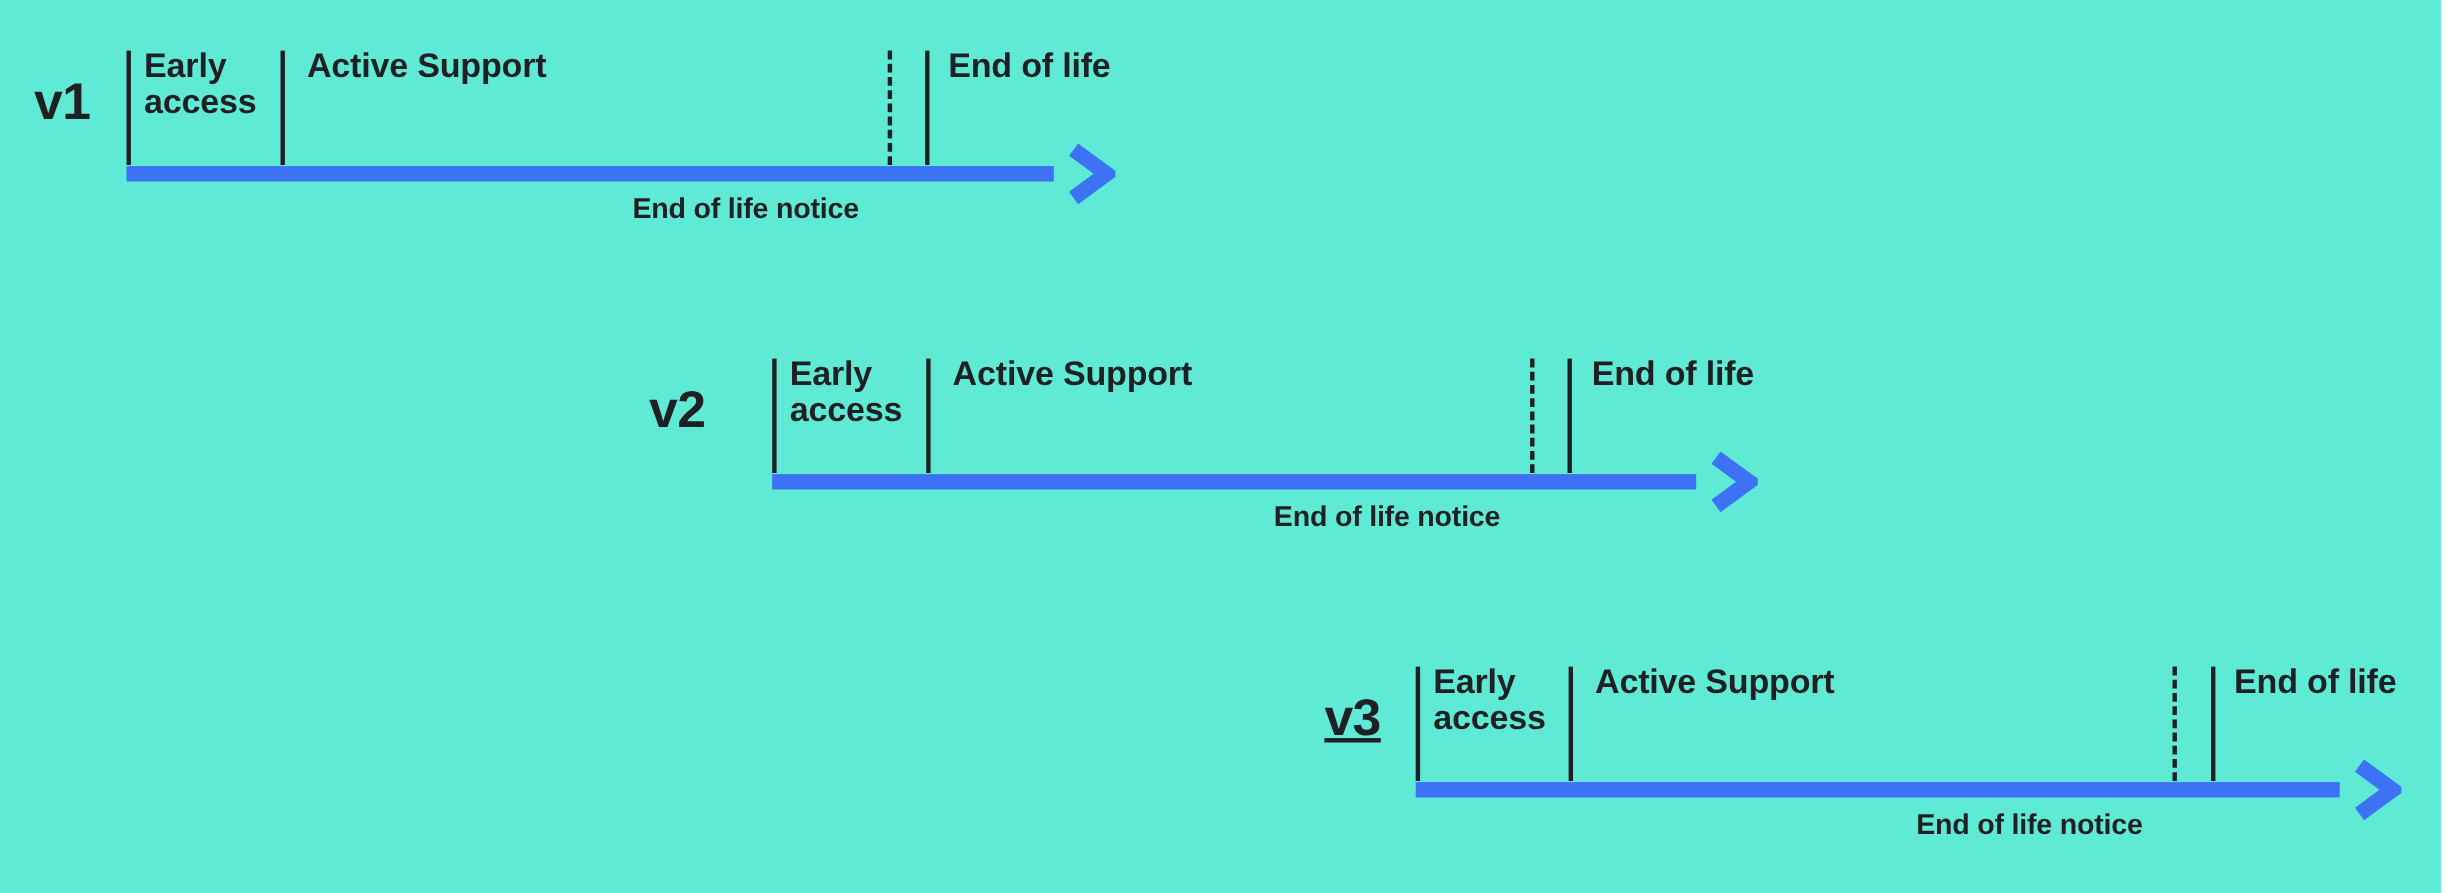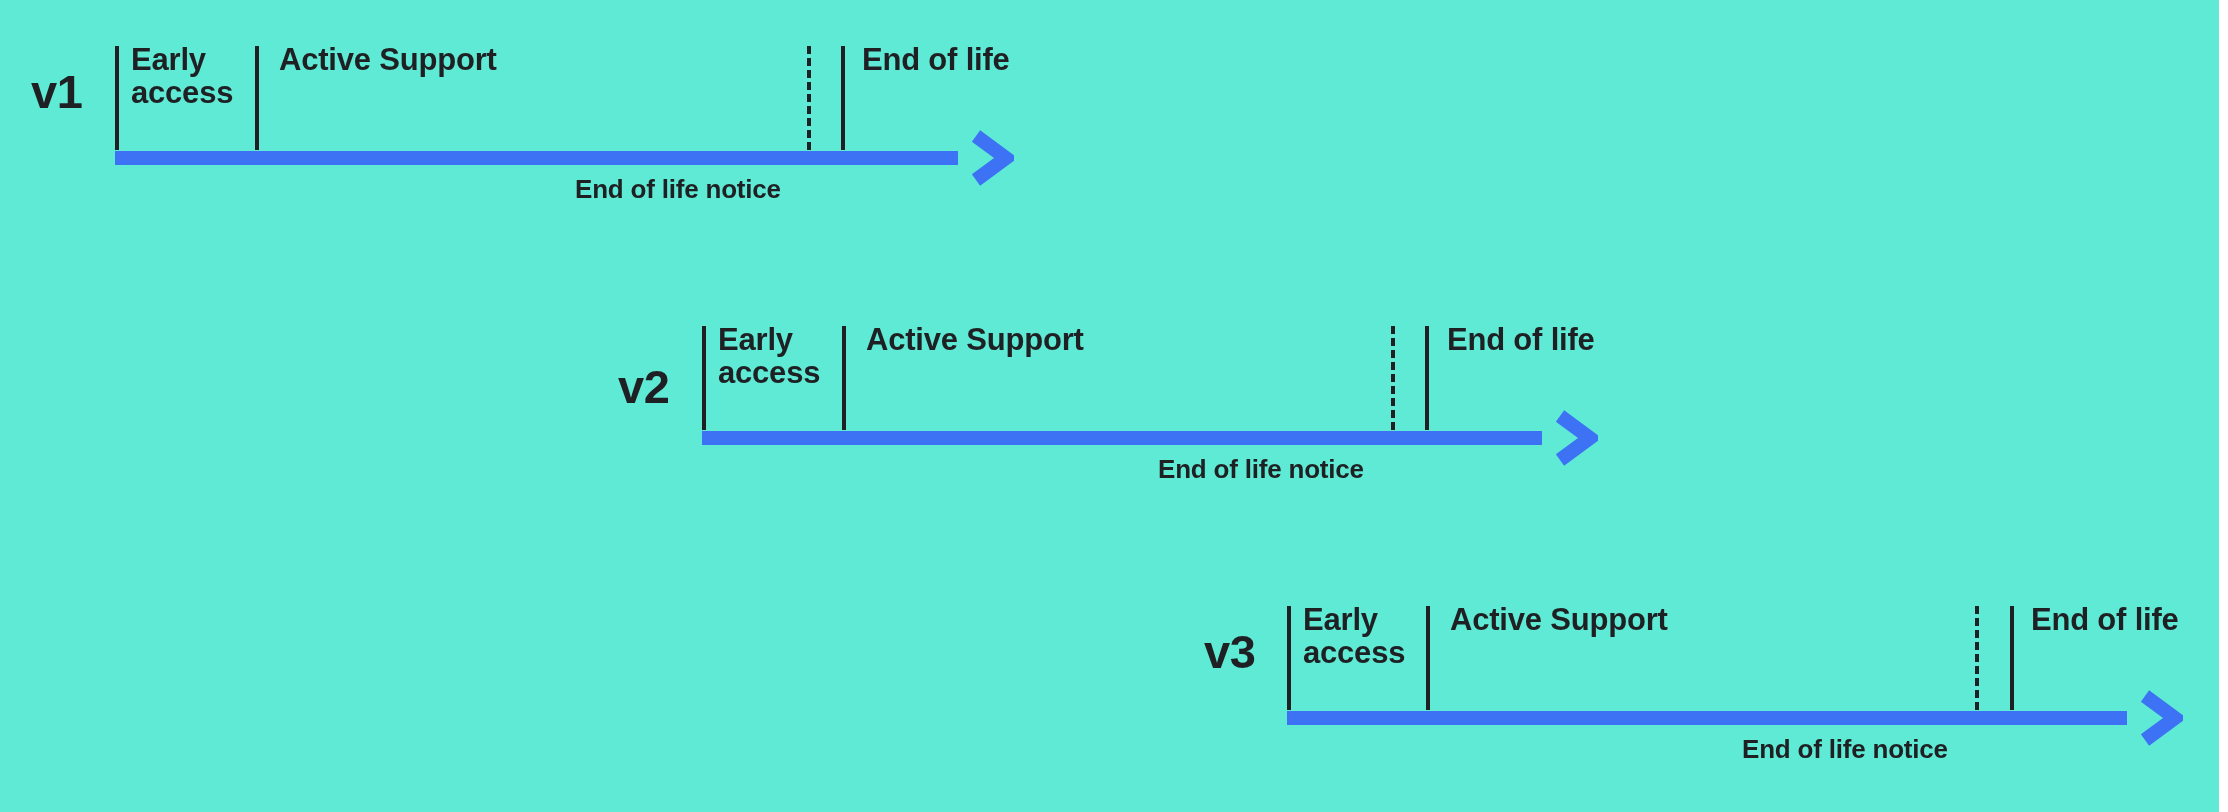--- a/index.html
+++ b/index.html
@@ -112,39 +112,39 @@
       <div class="phase-label" style="left: 862px; top: 43px; color: rgb(31, 32, 35);">End of life</div>
       <div class="arrow-wrap" style="left: 115px; top: 128px; width: 899px;">
         <div class="arrow-bar" style="width: 843px; background: rgb(61, 114, 245);"></div>
         <div class="arrow-head" style="left: 839px;"><svg width="60" height="60" viewBox="0 0 60 60" xmlns="http://www.w3.org/2000/svg">
             <polyline points="22,8 52,30 22,52" fill="none" stroke="#3d72f5" stroke-width="14" stroke-linecap="butt" stroke-linejoin="miter"></polyline>
           </svg></div>
       </div>
       <div class="notice-label" style="left: 575px; top: 176px; color: rgb(31, 32, 35);">End of life notice</div>
     </div>
     <div class="timeline-row">
-      <div class="version-label" style="left: 618px; top: 348px; color: rgb(31, 32, 35); margin-top: 15px;">v2</div>
+      <div class="version-label" style="left: 590px; top: 348px; color: rgb(31, 32, 35);">v2</div>
       <div class="tick" style="left: 702px; top: 326px; height: 104px; background: rgb(31, 32, 35);"></div>
       <div class="phase-label narrow" style="left: 718px; top: 323px; color: rgb(31, 32, 35);">Early
 access</div>
       <div class="tick" style="left: 842px; top: 326px; height: 104px; background: rgb(31, 32, 35);"></div>
       <div class="phase-label" style="left: 866px; top: 323px; color: rgb(31, 32, 35);">Active Support</div>
       <div class="tick dashed" style="left: 1391px; top: 326px; height: 104px; border-left-color: rgb(31, 32, 35);"></div>
       <div class="tick" style="left: 1425px; top: 326px; height: 104px; background: rgb(31, 32, 35);"></div>
       <div class="phase-label" style="left: 1447px; top: 323px; color: rgb(31, 32, 35);">End of life</div>
       <div class="arrow-wrap" style="left: 702px; top: 408px; width: 896px;">
         <div class="arrow-bar" style="width: 840px; background: rgb(61, 114, 245);"></div>
         <div class="arrow-head" style="left: 836px;"><svg width="60" height="60" viewBox="0 0 60 60" xmlns="http://www.w3.org/2000/svg">
             <polyline points="22,8 52,30 22,52" fill="none" stroke="#3d72f5" stroke-width="14" stroke-linecap="butt" stroke-linejoin="miter"></polyline>
           </svg></div>
       </div>
       <div class="notice-label" style="left: 1158px; top: 456px; color: rgb(31, 32, 35);">End of life notice</div>
     </div>
     <div class="timeline-row">
-      <div class="version-label" style="left: 1204px; top: 628px; color: rgb(31, 32, 35);">v3</div>
+      <div class="version-label" style="left: 1204px; top: 628px; color: rgb(31, 32, 35); text-decoration: underline;">v3</div>
       <div class="tick" style="left: 1287px; top: 606px; height: 104px; background: rgb(31, 32, 35);"></div>
       <div class="phase-label narrow" style="left: 1303px; top: 603px; color: rgb(31, 32, 35);">Early
 access</div>
       <div class="tick" style="left: 1426px; top: 606px; height: 104px; background: rgb(31, 32, 35);"></div>
       <div class="phase-label" style="left: 1450px; top: 603px; color: rgb(31, 32, 35);">Active Support</div>
       <div class="tick dashed" style="left: 1975px; top: 606px; height: 104px; border-left-color: rgb(31, 32, 35);"></div>
       <div class="tick" style="left: 2010px; top: 606px; height: 104px; background: rgb(31, 32, 35);"></div>
       <div class="phase-label" style="left: 2031px; top: 603px; color: rgb(31, 32, 35);">End of life</div>
       <div class="arrow-wrap" style="left: 1287px; top: 688px; width: 896px;">
         <div class="arrow-bar" style="width: 840px; background: rgb(61, 114, 245);"></div>

